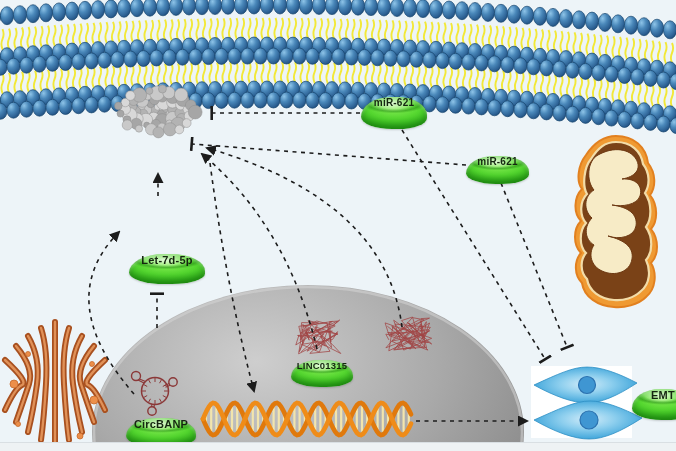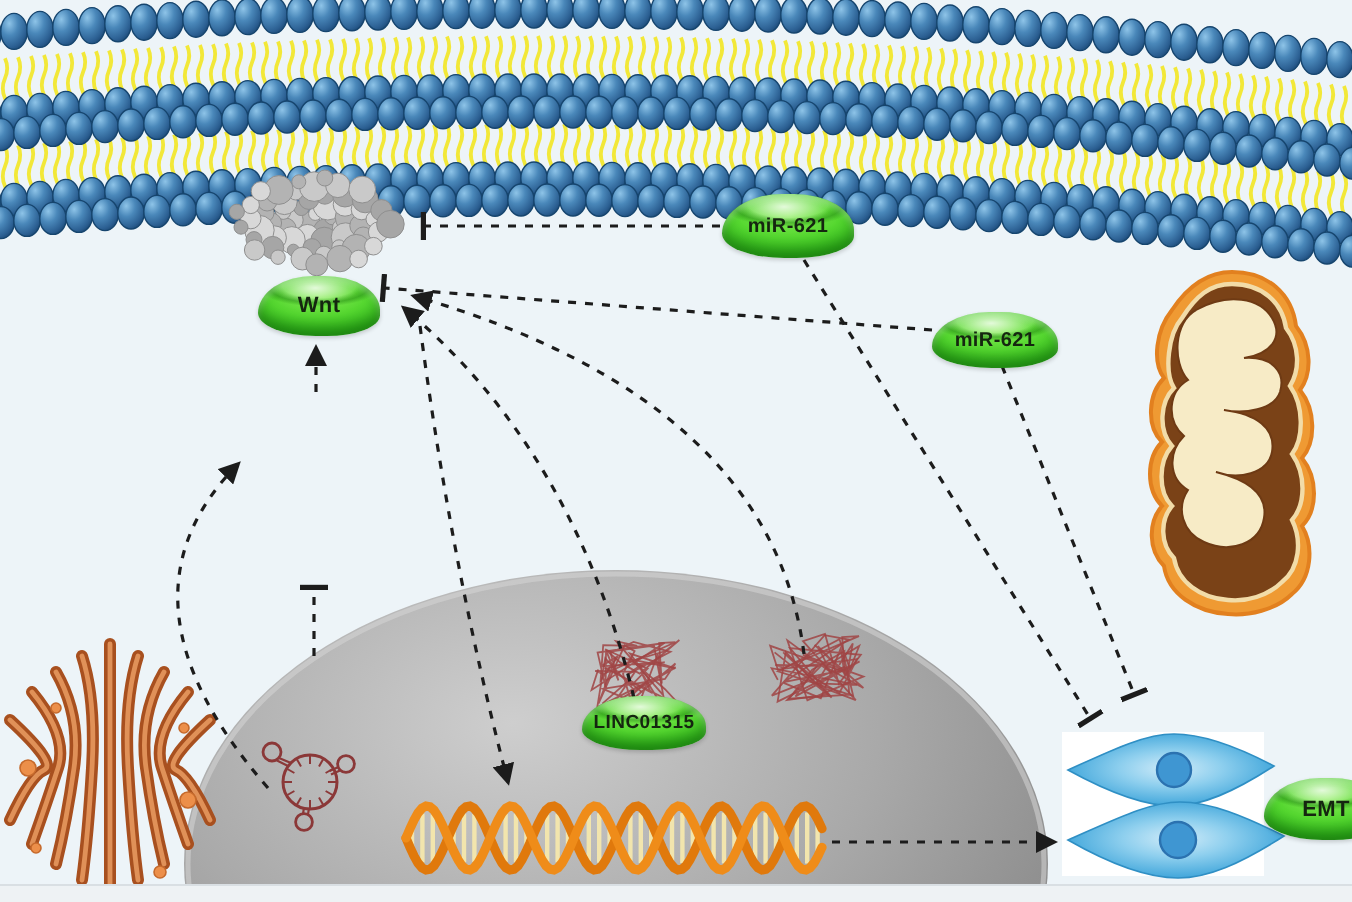--- a/index.html
+++ b/index.html
@@ -1,19 +1,19 @@
 <!DOCTYPE html>
 <html><head>
 <meta charset="utf-8">
 <style>
   html,body{margin:0;padding:0;background:#dfe7ec;}
   #stage{position:relative;width:676px;height:451px;overflow:hidden;
          background:#edf4f8;font-family:"Liberation Sans",sans-serif;}
   #scene{position:absolute;left:0;top:0;}
-  .blob{position:absolute;display:flex;align-items:center;justify-content:center;
+  .blob{position:absolute;display:flex;align-items:flex-start;justify-content:center;
     border-radius:50% 50% 48% 52% / 68% 62% 38% 42%;
     background:
       radial-gradient(ellipse 58% 40% at 50% 16%, rgba(255,255,255,0) 52%, rgba(22,122,10,.45) 72%, rgba(22,122,10,0) 88%),
       radial-gradient(ellipse 55% 42% at 47% 20%, rgba(255,255,255,.8), rgba(255,255,255,0) 65%),
       radial-gradient(ellipse 95% 85% at 50% 32%, #86ec55 0%, #55d730 42%, #31b61c 72%, #1f9b10 100%);
     box-shadow: inset 0 -4px 7px rgba(14,88,6,.5), inset 0 2px 3px rgba(255,255,255,.35), 0 1px 2px rgba(0,0,0,.18);
     font-weight:bold;font-size:11px;color:#152610;letter-spacing:.2px;text-align:center;}
   .blob.sm{font-size:9.5px;}
   .blob.md{font-size:10px;}
   #bottom-strip{position:absolute;left:0;top:442px;width:676px;height:9px;
@@ -729,24 +729,27 @@
       <path d="M158,196 L158,174" marker-end="url(#mArrow)"></path>
       <path d="M157,328 L157,294" marker-end="url(#mTbar)"></path>
       <path d="M134,394 Q52,300 119,232" marker-end="url(#mArrow)"></path>
       <path d="M210,163 Q226,285 254,391" marker-end="url(#mArrow)"></path>
       <path d="M402,130 L545,359" marker-end="url(#mTbar)"></path>
       <path d="M501,183 L567,347" marker-end="url(#mTbar)"></path>
       <path d="M416,421 L527,421" marker-end="url(#mArrow)"></path>
     </g>
   </svg>
 
-  <div class="blob" style="left:129px;top:138px;width:61px;height:30px">
-    <span>Wnt</span>
+  <div class="blob" style="left:129px;top:254px;width:76px;height:30px">
+    <span>Let-7d-5p</span>
     </div>
-  <div class="blob sm" style="left:291px;top:348px;width:62px;height:27px">
+  <div class="blob" style="left:126px;top:418px;width:70px;height:29px">
+    <span>CircBANP</span>
+    </div>
+  <div class="blob sm" style="left:291px;top:360px;width:62px;height:27px">
     <span>LINC01315</span>
     </div>
   <div class="blob md" style="left:361px;top:97px;width:66px;height:32px">
     <span>miR-621</span>
     </div>
   <div class="blob md" style="left:466px;top:156px;width:63px;height:28px">
     <span>miR-621</span>
     </div>
   <div class="blob" style="left:632px;top:389px;width:62px;height:31px">
     <span>EMT</span>

